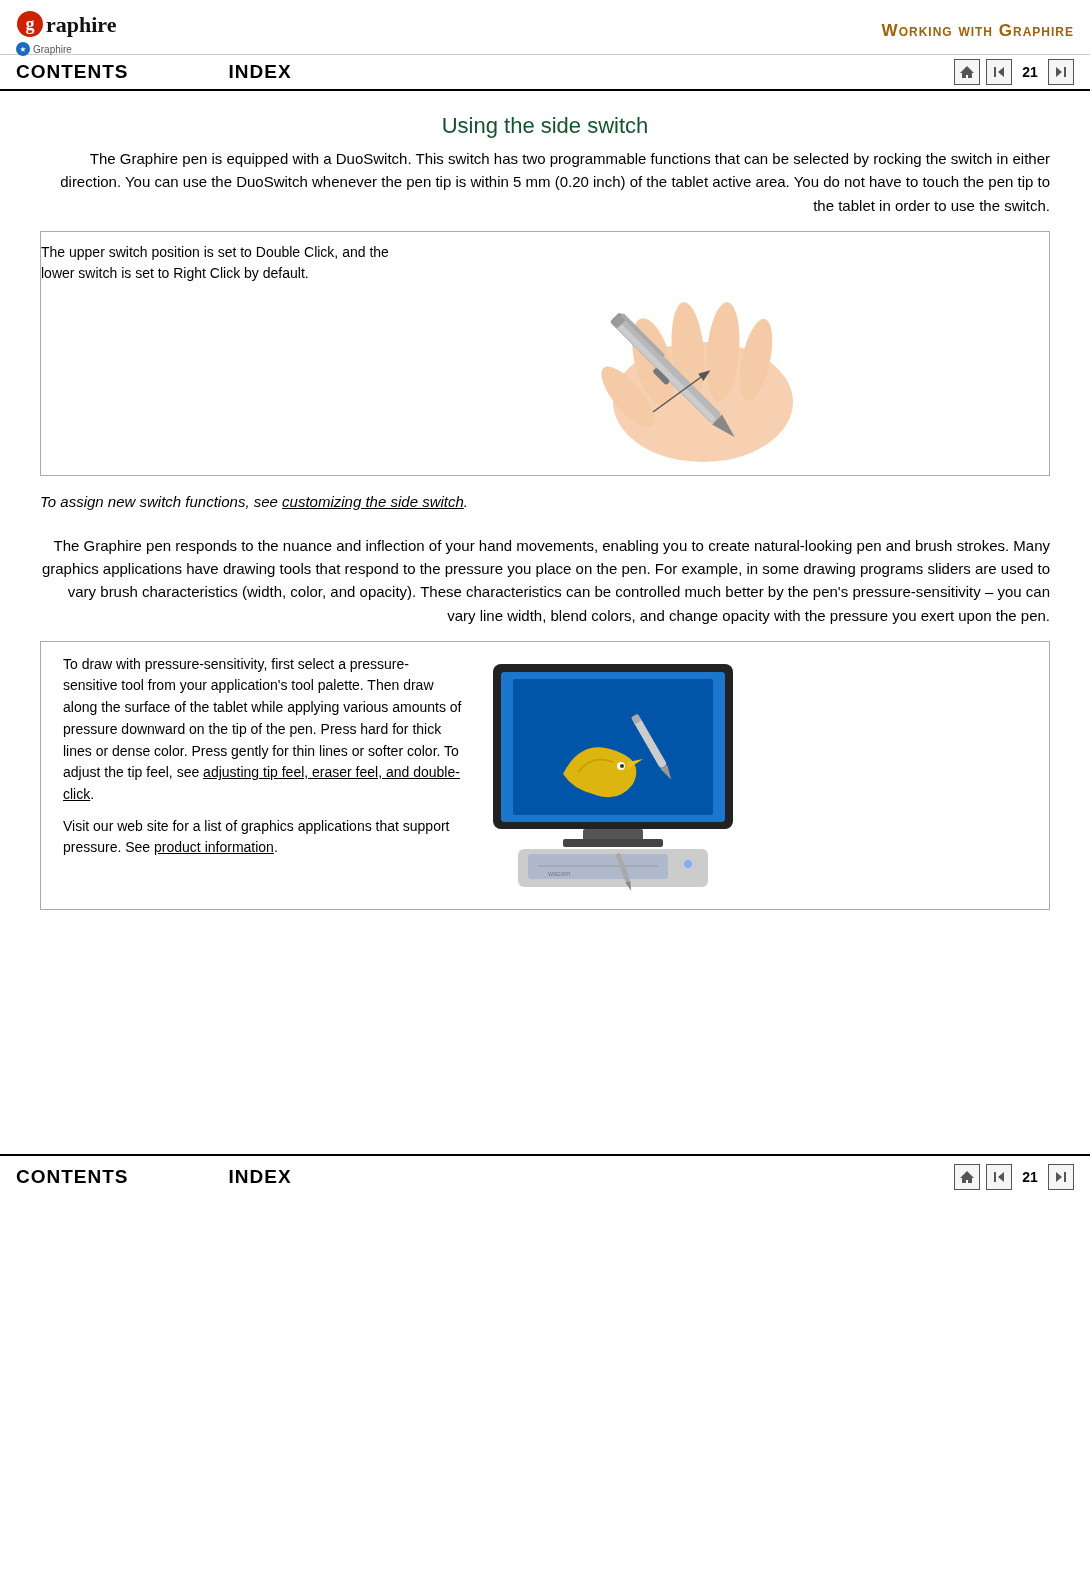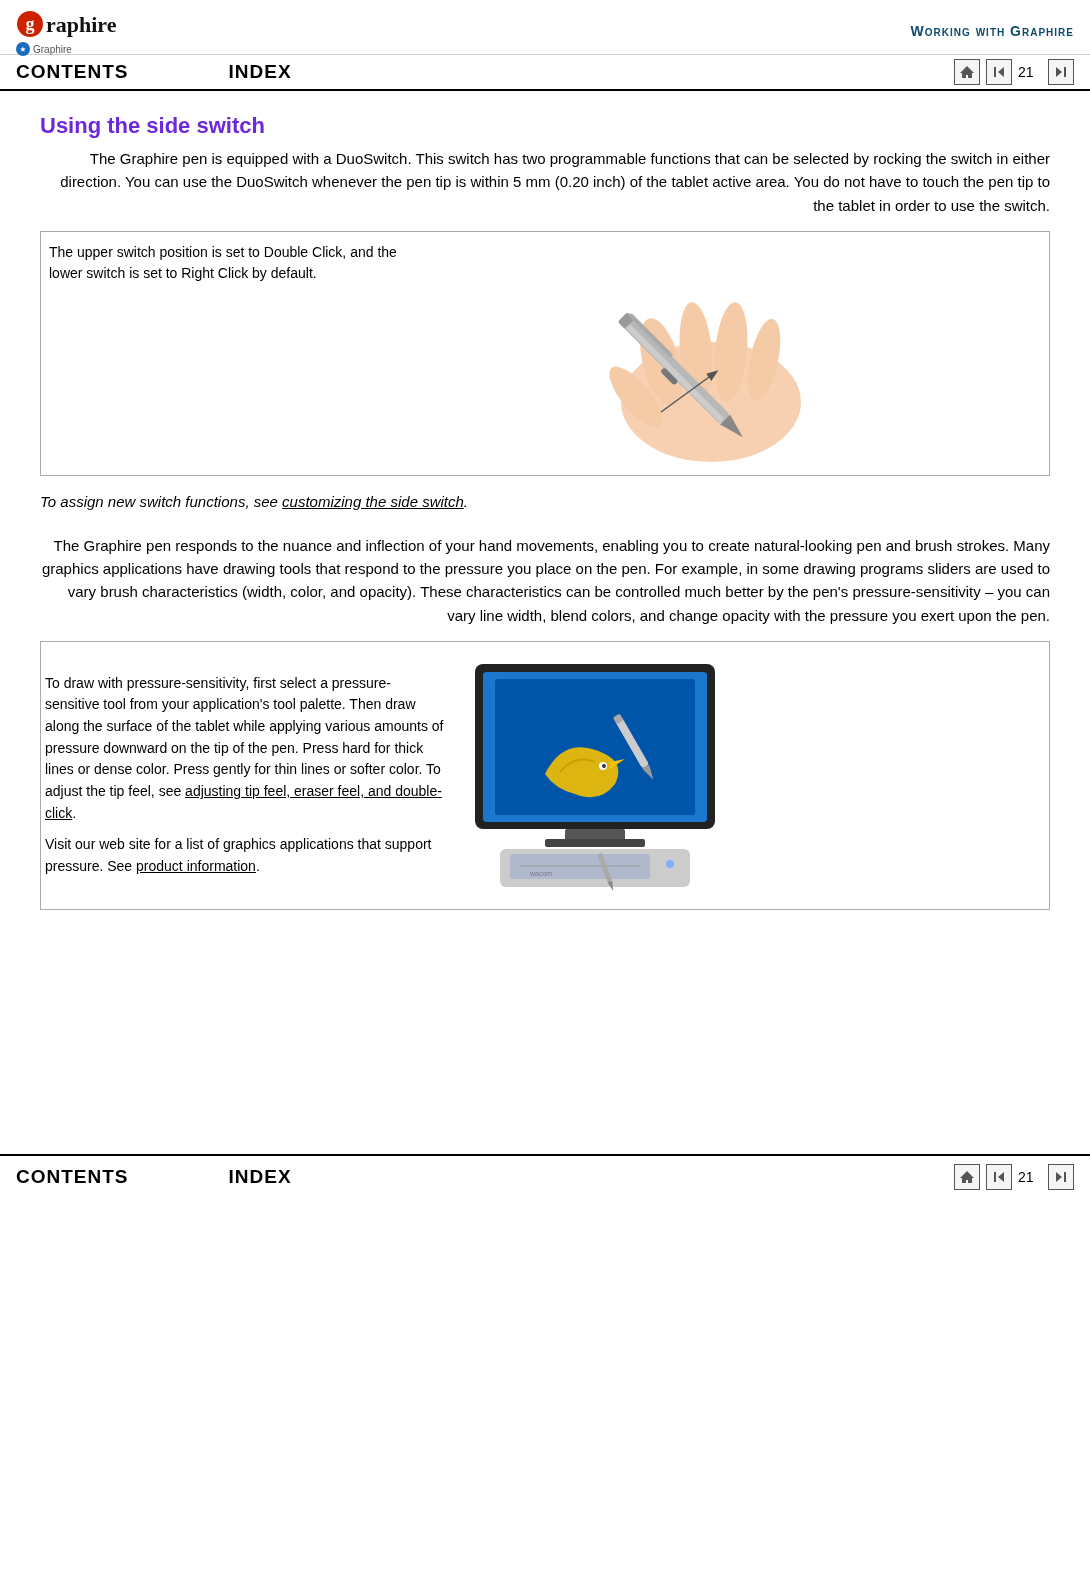--- a/index.html
+++ b/index.html
@@ -40,24 +40,24 @@
       background: #1a6bbf;
       border-radius: 50%;
       display: inline-flex;
       align-items: center;
       justify-content: center;
       color: white;
       font-size: 9px;
       font-weight: bold;
     }
     .header-right-title {
-      font-size: 14px;
+      font-size: 17px;
       font-variant: small-caps;
       font-weight: bold;
-      color: #0c4a6e;
+      color: #a16207;
       letter-spacing: 1px;
       text-align: center;
     }
     .header-nav-bottom {
       display: flex;
       align-items: center;
       justify-content: space-between;
       padding: 4px 16px;
       border-bottom: 2px solid #000;
     }
@@ -86,48 +86,50 @@
       display: inline-flex;
       align-items: center;
       justify-content: center;
       border: 1.5px solid #555;
       background: #f5f5f5;
       cursor: pointer;
       font-size: 13px;
     }
     .page-num {
       font-size: 14px;
-      font-weight: normal;
+      font-weight: bold;
       min-width: 24px;
+      text-align: center;
     }
 
     
     .main-content {
       padding: 22px 40px 30px 40px;
     }
 
     
     .section-heading {
       font-size: 22px;
-      font-weight: bold;
-      color: #6d28d9;
+      font-weight: normal;
+      color: #14532d;
       margin-bottom: 8px;
+      text-align: center;
     }
     .section-body {
       font-size: 15px;
       line-height: 1.55;
       color: #000;
       margin-bottom: 14px;
       text-align: right;
     }
 
     
     .info-box {
       border: 1px solid #aaa;
-      padding: 10px 8px;
+      padding: 10px 0;
       margin: 14px 0;
       background: #fff;
       display: flex;
       align-items: flex-start;
       gap: 12px;
     }
     .info-box-text {
       font-size: 14px;
       line-height: 1.5;
       flex: 1;
@@ -164,25 +166,25 @@
       font-style: italic;
     }
     .assign-text a {
       color: #000;
       text-decoration: underline;
     }
 
     
     .drawing-info-box {
       border: 1px solid #aaa;
-      padding: 12px 4px;
+      padding: 12px 22px;
       margin: 14px 0;
       background: #fff;
       display: flex;
-      align-items: center;
+      align-items: flex-start;
     }
     .drawing-info-text {
       font-size: 14px;
       line-height: 1.55;
       flex: 1;
       max-width: 400px;
     }
     .drawing-info-text a {
       color: #000;
       text-decoration: underline;

